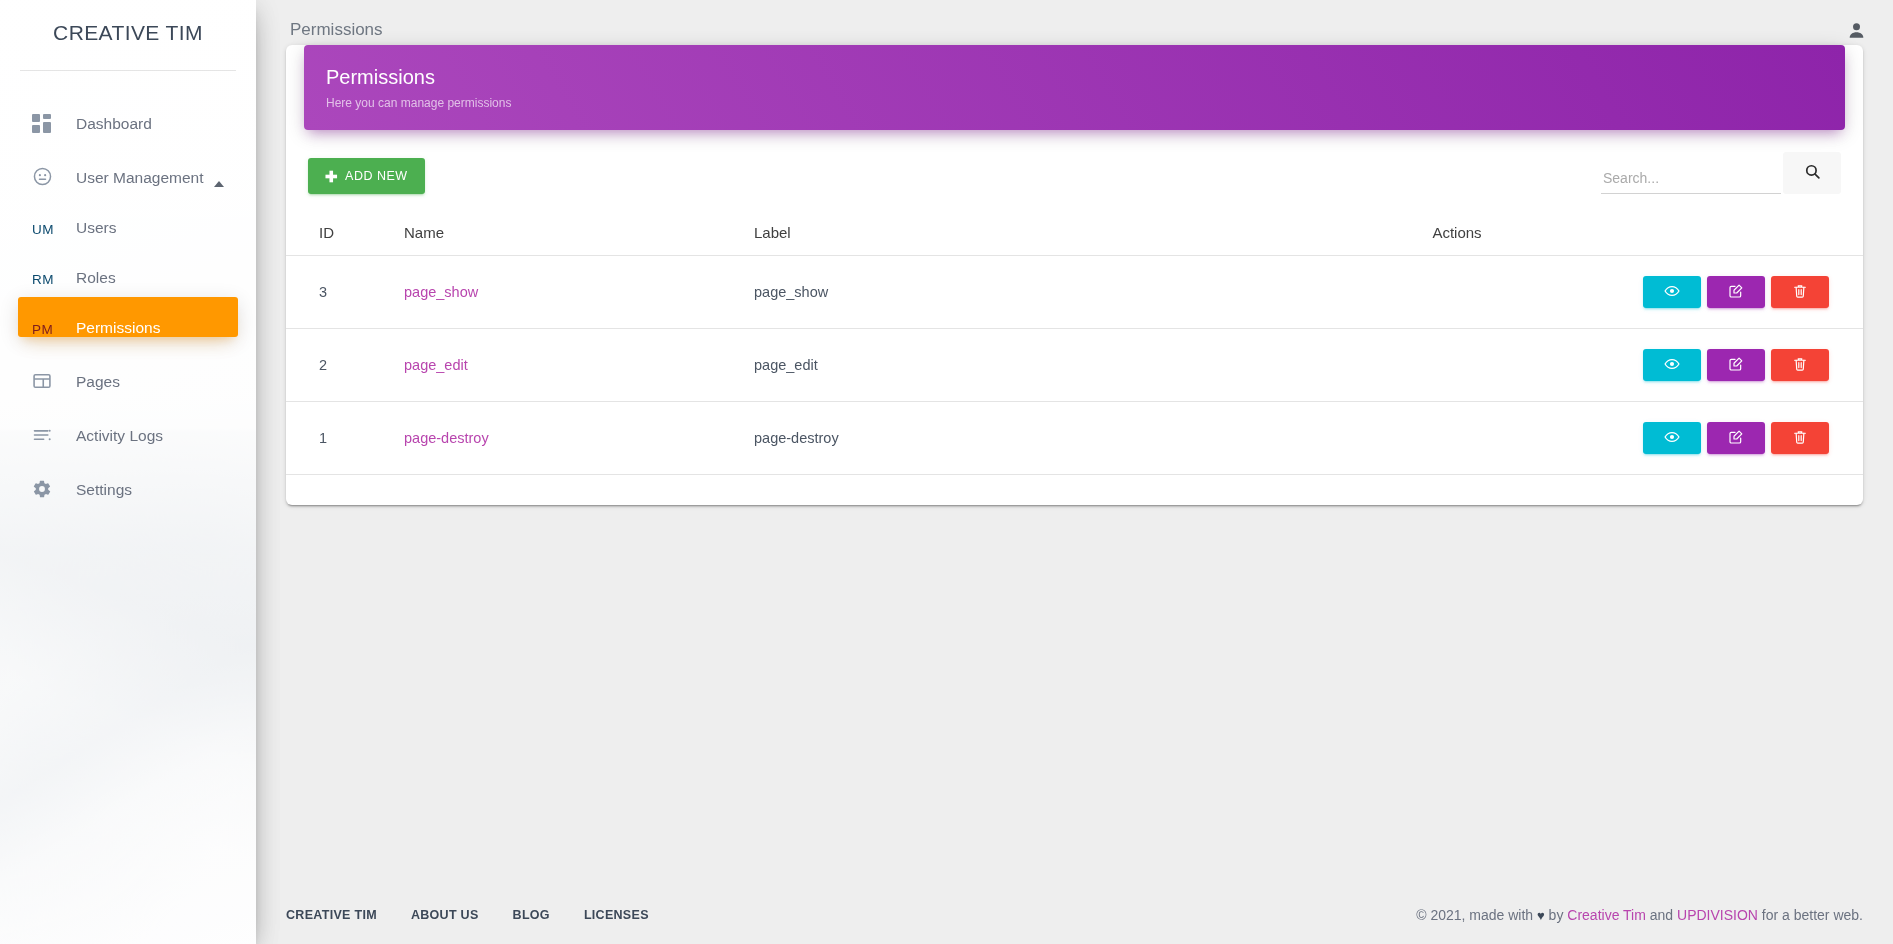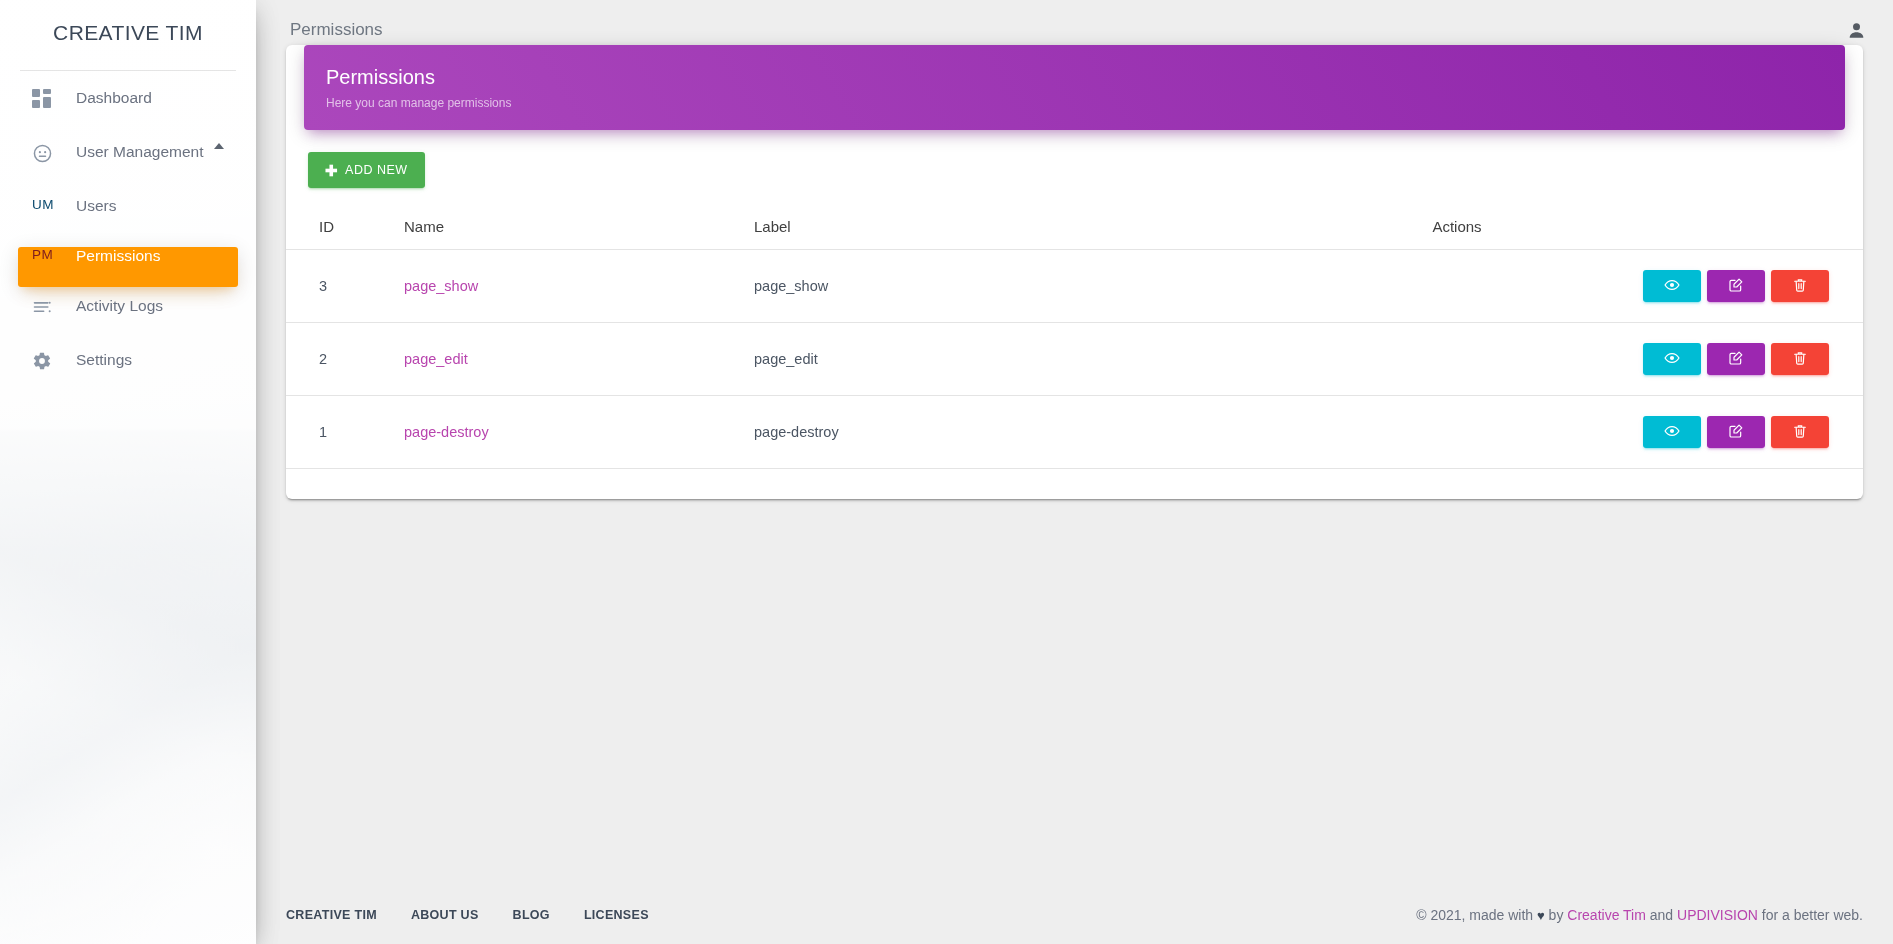--- a/index.html
+++ b/index.html
@@ -53,21 +53,21 @@
     padding-top: 6px;
   }
   .brand-rule {
     height: 1px; background: rgba(180,180,180,.35);
     margin: 10px 20px 0 20px;
   }
 
   .nav { margin-top: 18px; }
   .nav-item {
     position: relative;
-    display: flex; align-items: flex-start;
+    display: flex; align-items: flex-end;
     height: 44px;
     margin: 10px 18px;
     border-radius: 3px;
     padding: 0 14px;
     cursor: pointer;
     color: #6b7280;
     font-size: 15.5px;
   }
   .nav-item .ico {
     width: 30px; margin-right: 14px;
@@ -264,26 +264,39 @@
         </span>
         <span>User Management</span>
         <span class="caret"></span>
       </div>
 
       <div class="nav-item sub">
         <span class="mini">UM</span>
         <span>Users</span>
       </div>
 
+      <div class="nav-item sub">
+        <span class="mini">RM</span>
+        <span>Roles</span>
+      </div>
 
       <div class="nav-item sub active">
         <span class="mini">PM</span>
         <span>Permissions</span>
       </div>
 
+      <div class="nav-item">
+        <span class="ico">
+          <svg width="20" height="20" viewBox="0 0 24 24" fill="none" stroke="currentColor" stroke-width="1.9">
+            <rect x="2.5" y="4.5" width="19" height="15" rx="1.6"></rect>
+            <path d="M2.5 9.5h19M13.5 9.5v10"></path>
+          </svg>
+        </span>
+        <span>Pages</span>
+      </div>
 
       <div class="nav-item">
         <span class="ico">
           <svg width="20" height="20" viewBox="0 0 24 24" fill="none" stroke="currentColor" stroke-width="1.9" stroke-linecap="round">
             <path d="M3 7h16M3 12h16M3 17h11"></path>
             <path d="M21.2 7h.01M21.2 17h.01" stroke-width="2.4"></path>
           </svg>
         </span>
         <span>Activity Logs</span>
       </div>
@@ -321,20 +334,31 @@
         <div class="card-title">Permissions</div>
         <div class="card-subtitle">Here you can manage permissions</div>
       </header>
 
       <div class="card-toolbar">
         <button class="btn-add">
           <span class="plus-glyph">✚</span>
           <span>ADD NEW</span>
         </button>
 
+        <div class="search-wrap">
+          <input class="search-field" type="text" placeholder="Search..." style="">
+          <button class="search-btn">
+            <span>
+              <svg width="17" height="17" viewBox="0 0 24 24" fill="none" stroke="currentColor" stroke-width="2.4" stroke-linecap="round">
+                <circle cx="10.5" cy="10.5" r="6.6"></circle>
+                <path d="M15.6 15.6L21 21"></path>
+              </svg>
+            </span>
+          </button>
+        </div>
       </div>
 
       <table>
         <thead>
           <tr>
             <th class="col-id">ID</th>
             <th class="col-name">Name</th>
             <th class="col-label">Label</th>
             <th class="col-actions">Actions</th>
           </tr>

